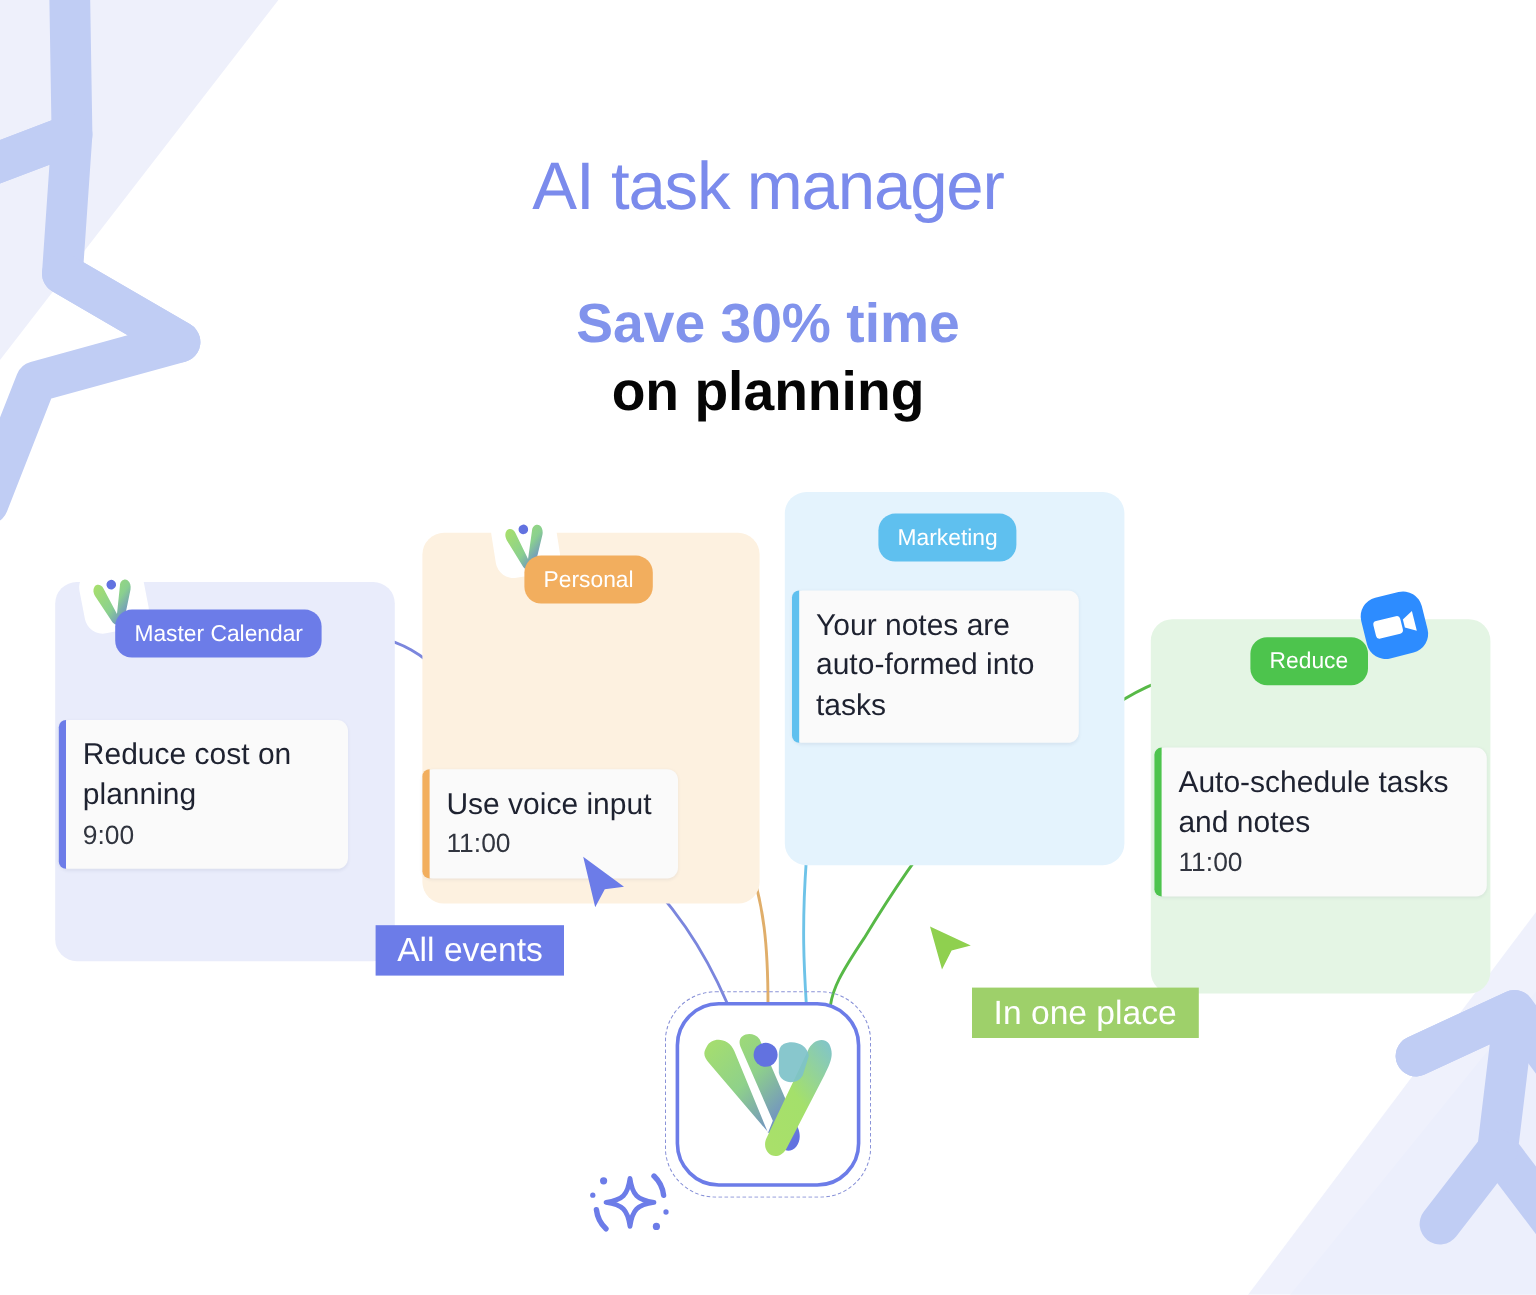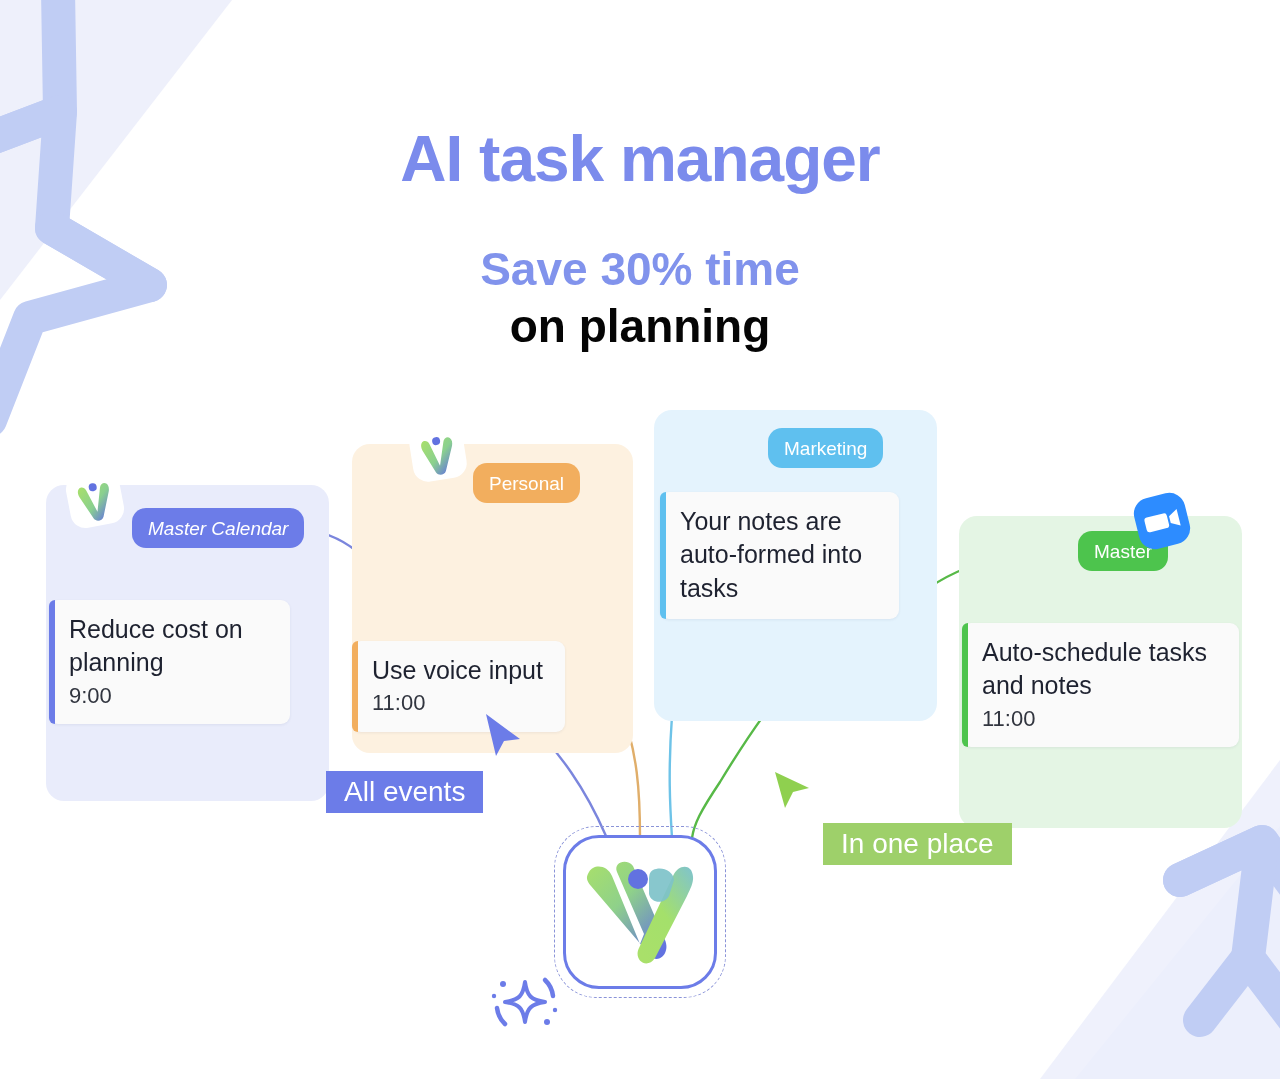--- a/index.html
+++ b/index.html
@@ -9,21 +9,21 @@
     font-family:"Liberation Sans", sans-serif;
   }
   .stage{position:absolute;inset:0;overflow:hidden;}
 
   
   .bg-svg{position:absolute;inset:0;width:1280px;height:1079px;pointer-events:none;}
 
   
   .headline{
     position:absolute;left:0;right:0;top:126px;text-align:center;
-    font-size:64px;font-weight:700;letter-spacing:-1px;color:#7b8bec;
+    font-size:56px;font-weight:400;letter-spacing:-1px;color:#7b8bec;
     line-height:1.05;
   }
   .sub1{
     position:absolute;left:0;right:0;top:243px;text-align:center;
     font-size:46px;font-weight:700;color:#8193ec;line-height:1.15;
   }
   .sub2{
     position:absolute;left:0;right:0;top:300px;text-align:center;
     font-size:46px;font-weight:700;color:#050505;line-height:1.15;
   }
@@ -32,23 +32,23 @@
   .card{position:absolute;border-radius:18px;}
   .card-1{left:46px;top:485px;width:283px;height:316px;background:#e9ecfb;}
   .card-2{left:352px;top:444px;width:281px;height:309px;background:#fdf1e0;}
   .card-3{left:654px;top:410px;width:283px;height:311px;background:#e4f3fd;}
   .card-4{left:959px;top:516px;width:283px;height:312px;background:#e4f5e4;}
 
   
   .chip{
     position:absolute;border-radius:14px;color:#ffffff;
     font-size:19px;line-height:1;display:flex;align-items:center;justify-content:center;
-    padding:0 16px;height:40px;white-space:nowrap;margin-left:36px;
-  }
-  .chip-1{left:96px;top:508px;background:#6c7ce8;font-style:italic;}
+    padding:0 16px;height:40px;white-space:nowrap;
+  }
+  .chip-1{left:96px;top:508px;background:#6c7ce8;}
   .chip-2{left:437px;top:463px;background:#f2ae5e;}
   .chip-3{left:732px;top:428px;background:#5fc0ef;}
   .chip-4{left:1042px;top:531px;background:#4dc44d;}
 
   
   .task{
     position:absolute;background:#fafafa;border-radius:9px;
     box-shadow:0 1px 3px rgba(30,40,90,.07);
     padding:13px 16px 14px 20px;box-sizing:border-box;
   }
@@ -60,21 +60,21 @@
   .task-time{font-size:22px;color:#31353f;line-height:1.35;margin-top:1px;}
 
   .task-1{left:49px;top:600px;width:241px;--bar:#6c7ce8;}
   .task-2{left:352px;top:641px;width:213px;--bar:#f2ae5e;}
   .task-3{left:660px;top:492px;width:239px;--bar:#5fc0ef;}
   .task-4{left:962px;top:623px;width:277px;--bar:#4dc44d;}
 
   
   .ribbon{
     position:absolute;color:#ffffff;font-size:28px;line-height:1;
-    display:flex;align-items:center;padding:0 18px;height:42px;white-space:nowrap;margin-left:13px;
+    display:flex;align-items:center;padding:0 18px;height:42px;white-space:nowrap;
   }
   .ribbon-all{left:313px;top:771px;background:#6c7ce8;}
   .ribbon-one{left:810px;top:823px;background:#9ed06a;}
 
   
   .logo-wrap{position:absolute;left:554px;top:826px;width:172px;height:172px;}
   .logo-dash{
     position:absolute;inset:0;border:1.5px dashed #8a93d8;border-radius:42px;
   }
   .logo-tile{
@@ -184,21 +184,21 @@
     <path d="M6,2 L40,27 L24,29 L16,44 Z" fill="#6c7ce8"></path>
   </svg>
 
   <div class="card card-3"></div>
   <div class="chip chip-3">Marketing</div>
   <div class="task task-3">
     <div class="task-title">Your notes are auto-formed into tasks</div>
   </div>
 
   <div class="card card-4"></div>
-  <div class="chip chip-4">Master</div>
+  <div class="chip chip-4">Reduce</div>
   <svg class="zoomicon" viewBox="0 0 54 54">
     <rect x="1" y="1" width="52" height="52" rx="16" fill="#2d8cff"></rect>
     <path d="M13,20 h17 a3,3 0 0 1 3,3 v9 a3,3 0 0 1 -3,3 h-17 a3,3 0 0 1 -3,-3 v-9 a3,3 0 0 1 3,-3 Z" fill="#ffffff"></path>
     <path d="M35,24 L44,19 v17 l-9,-5 Z" fill="#ffffff"></path>
   </svg>
   <div class="task task-4">
     <div class="task-title">Auto-schedule tasks and notes</div>
     <div class="task-time">11:00</div>
   </div>
 

